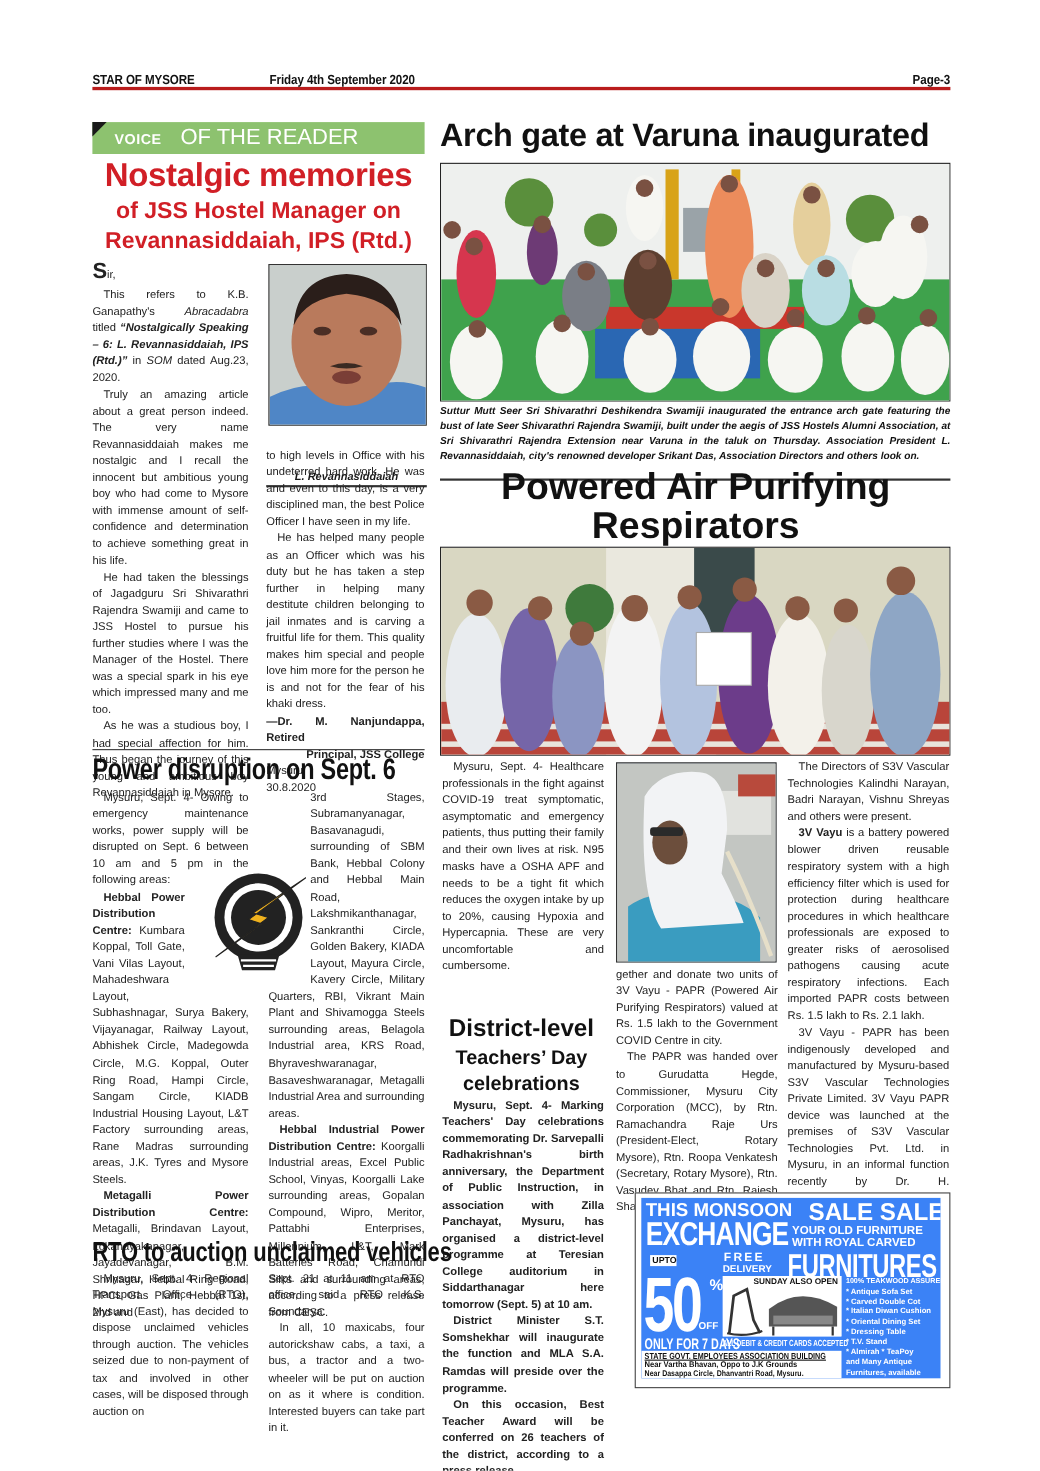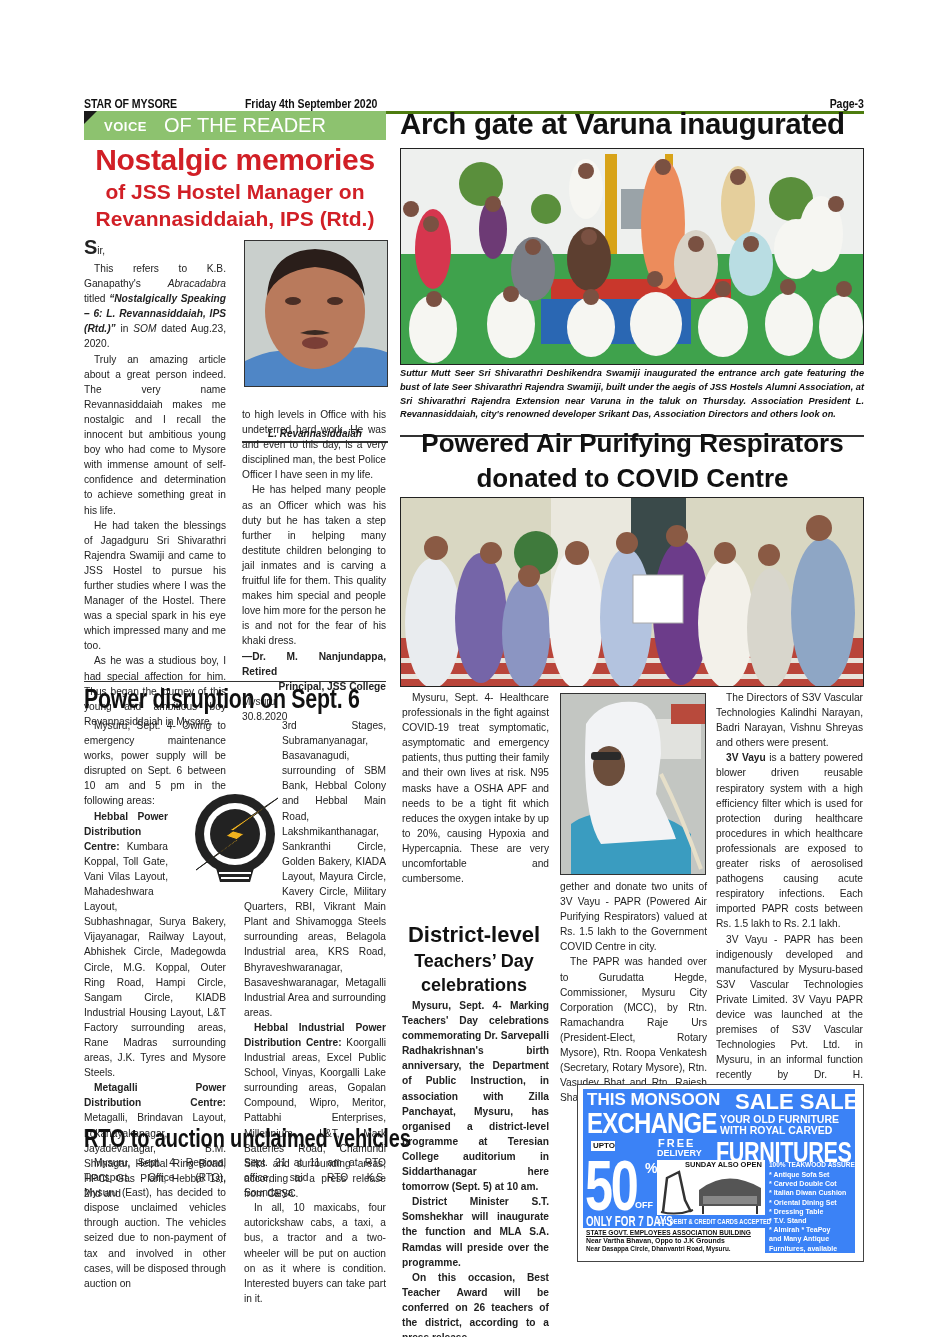--- a/index.html
+++ b/index.html
@@ -6,21 +6,21 @@
   html, body { width: 945px; height: 1337px; background: #ffffff; overflow: hidden; }
   body { position: relative; font-family: "Liberation Sans", sans-serif; color: #1a1a1a; }
 
   .abs { position: absolute; }
   .body-text { font-size: 10.2px; line-height: 15.1px; text-align: justify; hyphens: manual; color: #222; }
   .body-text p { text-indent: 10px; }
   .body-text p.noindent { text-indent: 0; }
   .body-text b { font-weight: bold; }
 
   
-  #masthead { left: 84px; top: 96px; width: 780px; height: 18px; border-bottom: 3px solid #4d7c0f; }
+  #masthead { left: 84px; top: 64px; width: 780px; height: 18px; border-bottom: 3px solid #b91c1c; }
   #masthead span { position: absolute; top: 1px; font-size: 12px; font-weight: bold; letter-spacing: -0.1px; color: #111; transform: scaleX(0.88); transform-origin: left top; }
   #paper-name { left: 0; }
   #paper-date { left: 161px; }
   #page-no { right: 0; transform-origin: right top !important; }
 
   
   #vor-banner { left: 84px; top: 111px; width: 302px; height: 29px; background: #8dc26f; }
   #vor-banner .corner { position: absolute; left: 0; top: 0; width: 0; height: 0; border-top: 13px solid #1a1a1a; border-right: 13px solid transparent; }
   #vor-banner .voice { position: absolute; left: 20px; top: 8px; font-size: 13px; font-weight: bold; color: #fff; letter-spacing: 0.5px; }
   #vor-banner .rest { position: absolute; left: 80px; top: 3px; font-size: 20px; color: #fff; }
@@ -38,21 +38,21 @@
   #portrait { left: 244px; top: 240px; width: 144px; height: 147px; border: 1px solid #333; overflow: hidden; background: #cfd3cf; }
   #portrait-caption { left: 242px; top: 390px; width: 146px; text-align: center; font-size: 10px; font-style: italic; font-weight: bold; border-bottom: 2px solid #333; padding-bottom: 2px; margin-top: 38px; }
   .sig { text-align: right; font-weight: bold; }
 
   
   #arch-headline { left: 400px; top: 104px; width: 465px; font-size: 29.5px; font-weight: bold; line-height: 40px; letter-spacing: -0.3px; color: #111; }
   #arch-photo { left: 400px; top: 148px; width: 464px; height: 217px; border: 1.5px solid #222; overflow: hidden; }
   #arch-caption { left: 400px; top: 367px; width: 464px; font-size: 9.2px; line-height: 13.8px; font-style: italic; font-weight: bold; text-align: justify; border-bottom: 2.5px solid #333; padding-bottom: 13px; color: #111; }
 
   
-  #papr-headline { left: 400px; top: 426px; width: 465px; text-align: center; font-size: 26px; line-height: 35px; font-weight: bold; color: #111; }
+  #papr-headline { left: 400px; top: 426px; width: 465px; text-align: center; font-size: 34px; line-height: 35px; font-weight: bold; color: #111; }
   #papr-photo { left: 400px; top: 497px; width: 464px; height: 190px; border: 1.5px solid #222; overflow: hidden; }
   #papr-col1 { left: 402px; top: 690px; width: 147px; }
   #papr-inset-photo { left: 560px; top: 693px; width: 146px; height: 182px; border: 1px solid #333; overflow: hidden; background: #b9c1c6; }
   #papr-col2 { left: 560px; top: 879px; width: 147px; }
   #papr-col3 { left: 716px; top: 690px; width: 147px; }
 
   
   #teachers-headline { left: 398px; top: 921px; width: 152px; text-align: center; font-weight: bold; color: #111; }
   #teachers-headline .t1 { font-size: 22px; line-height: 28px; display: block; }
   #teachers-headline .t2 { font-size: 18px; line-height: 24px; display: block; }

